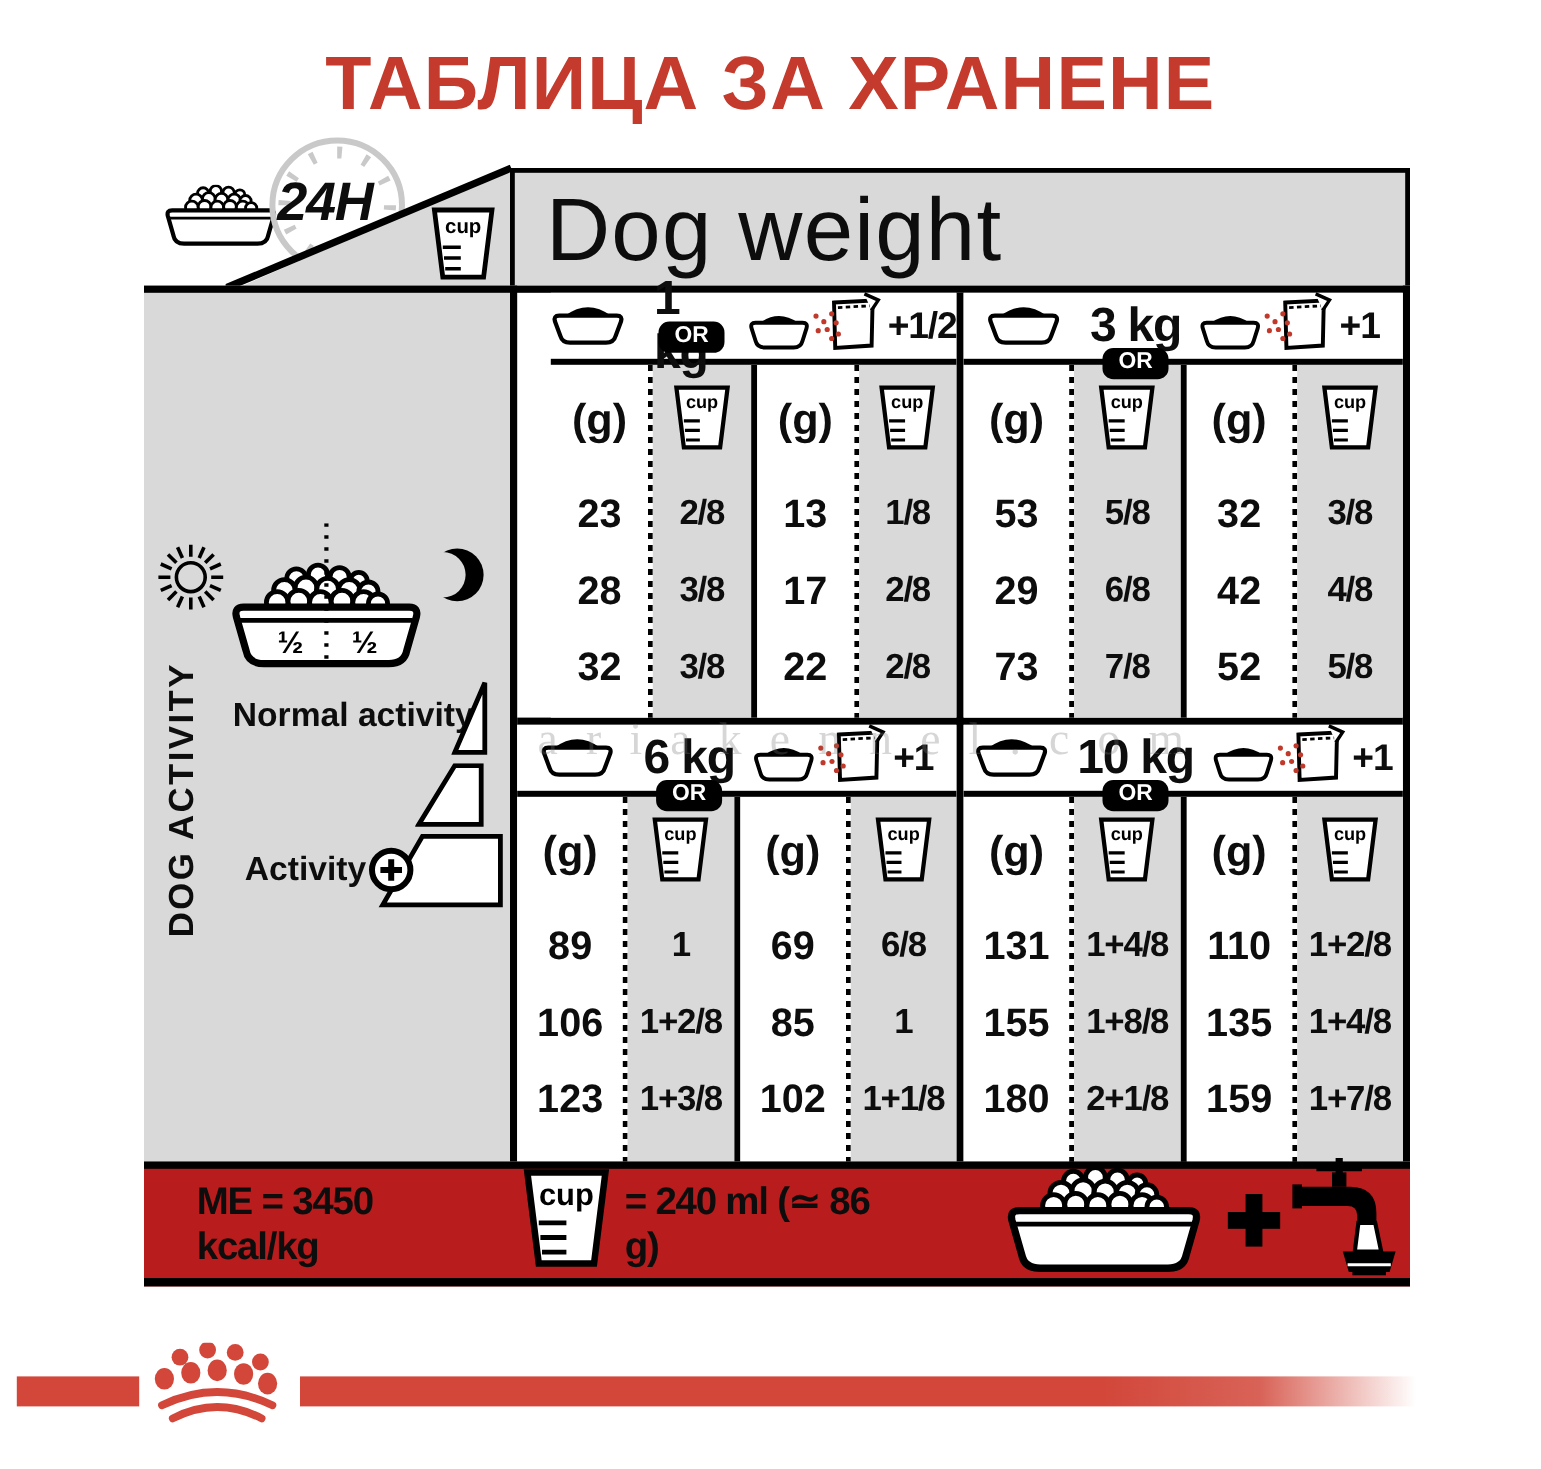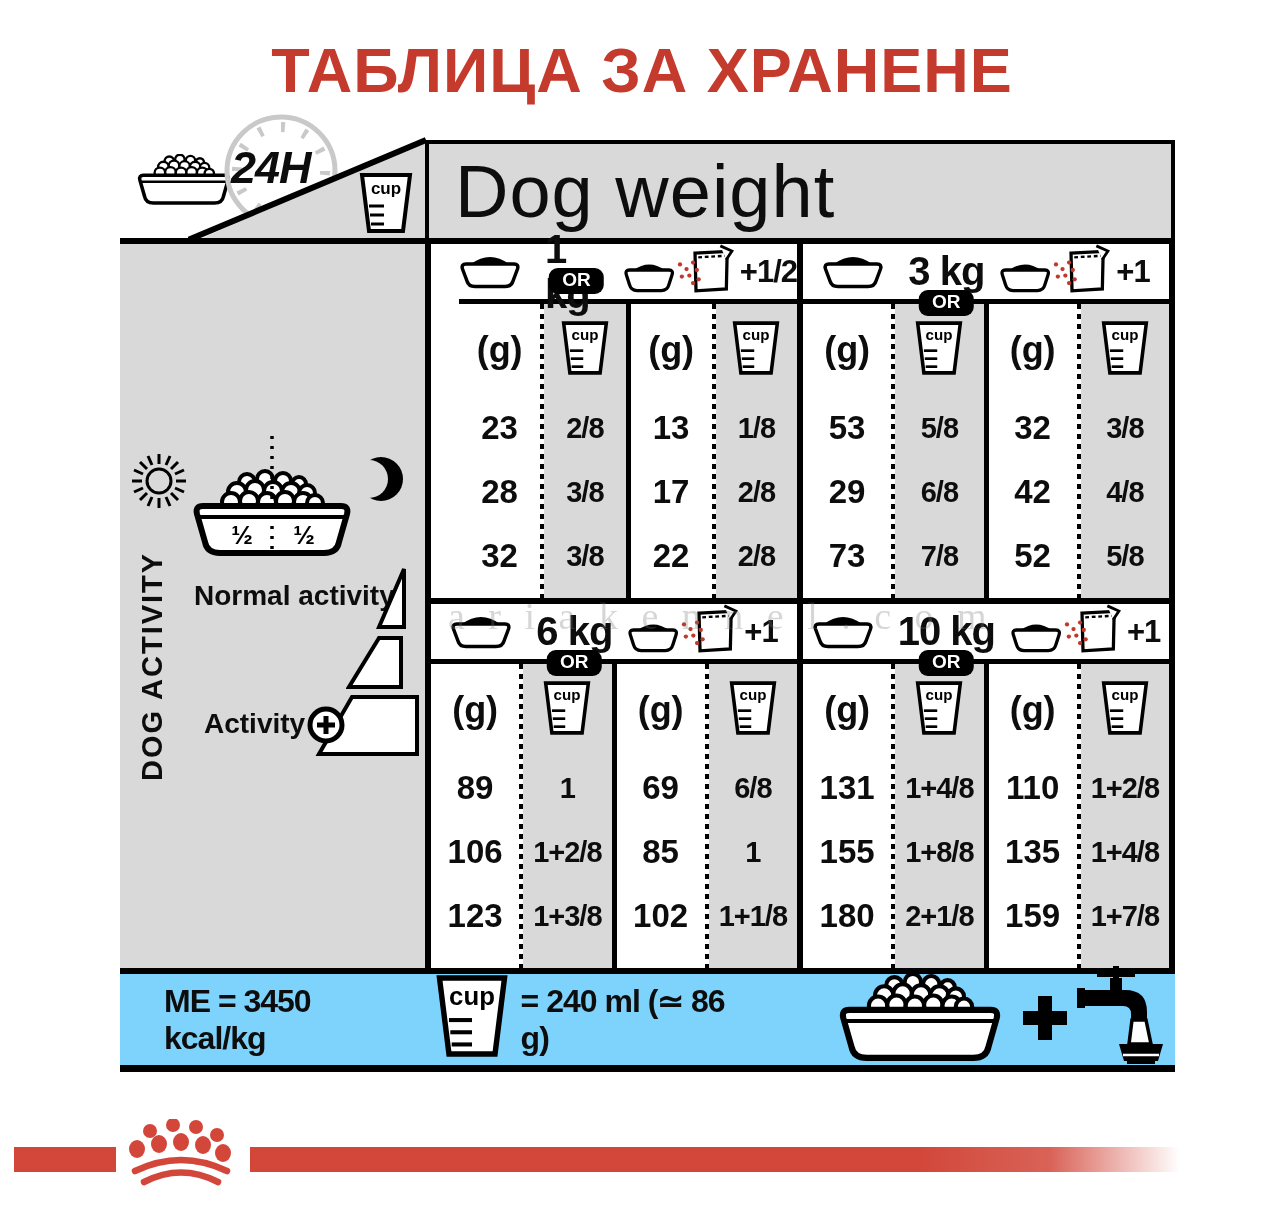--- a/index.html
+++ b/index.html
@@ -62,21 +62,21 @@
   .dotsep { width:4px;
     background-image:repeating-linear-gradient(to bottom,#000 0 5px,transparent 5px 10px); }
   .colhead { height:92px; display:flex; align-items:center; justify-content:center; }
   .gunit { font-size:36px; font-weight:bold; }
   .val { height:64px; display:flex; align-items:center; justify-content:center;
     font-size:33px; font-weight:bold; }
   .cupcol .val { font-size:29px; letter-spacing:-1px; }
 
   
   .me-strip { position:absolute; left:120px; top:968px; width:1055px; height:104px;
-    background:#7dd3fc; border-top:6px solid #000; border-bottom:7px solid #000;
+    background:#b91c1c; border-top:6px solid #000; border-bottom:7px solid #000;
     display:flex; align-items:center; }
   .me-text { font-size:32px; font-weight:bold; margin-left:44px; letter-spacing:-1px; }
   .cup-big { margin-left:40px; margin-top:-4px; }
   .eq-text { font-size:32px; font-weight:bold; margin-left:10px; letter-spacing:-1px; }
   .bowl-big-footer { margin-left:96px; }
   .plus-icon { margin-left:14px; }
   .tap-icon { margin-left:8px; margin-top:-6px; }
 
   
   .band { position:absolute; height:25px; top:1147px; background:#d2473a; }

